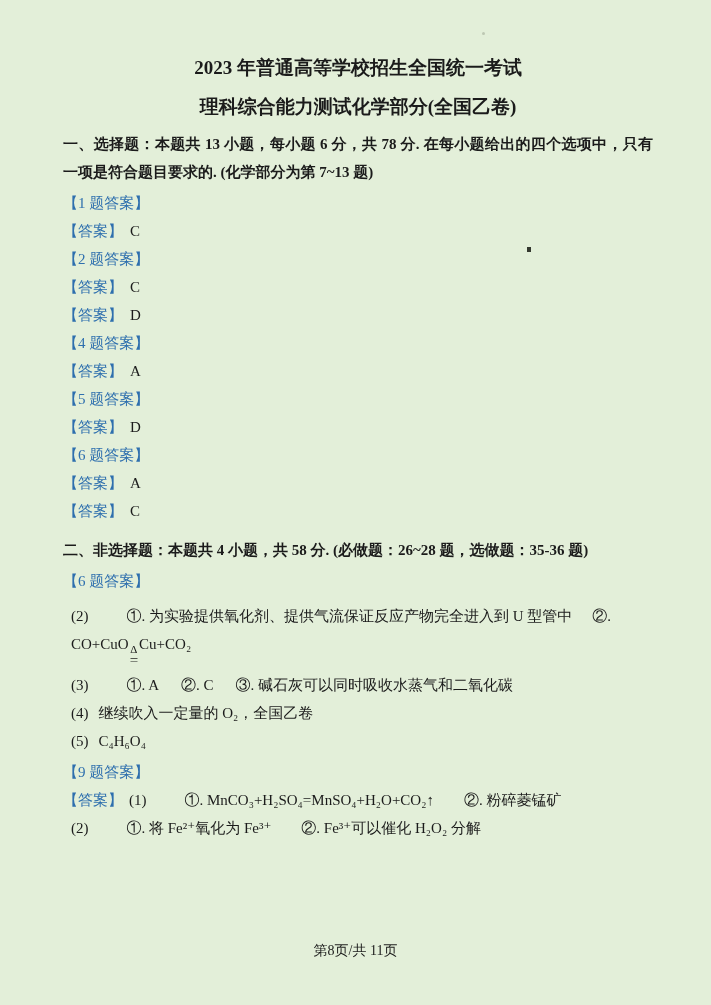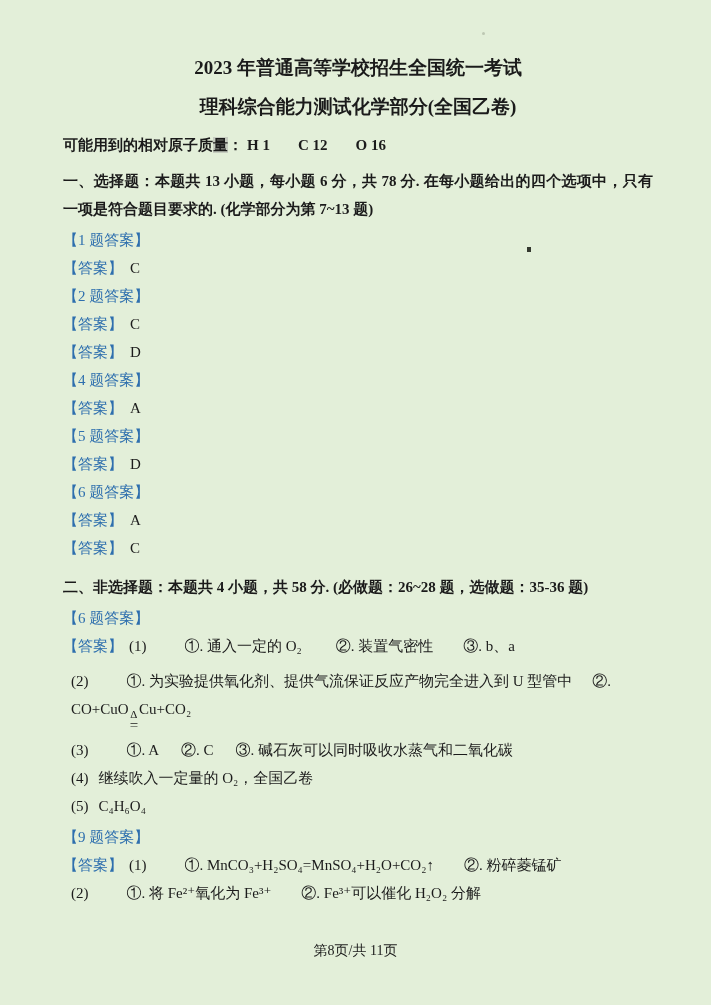--- a/index.html
+++ b/index.html
@@ -89,21 +89,20 @@
 <body>
 
 <div class="page">
 
   <div class="speck speck-a"></div>
   <div class="speck speck-b"></div>
 
   <h1 class="title1">2023 年普通高等学校招生全国统一考试</h1>
   <h2 class="title2">理科综合能力测试化学部分(全国乙卷)</h2>
 
-  <p class="masses"><span>可能用到的相对原子质</span><span class="hl">量</span><span>：</span><span class="mass first">H 1</span><span class="mass">C 12</span><span class="mass">O 16</span></p>
 
   <p class="sec-heading">一、选择题：本题共 13 小题，每小题 6 分，共 78 分. 在每小题给出的四个选项中，只有一项是符合题目要求的. (化学部分为第 7~13 题)</p>
 
   <div class="rows">
     <p class="q-link">【1 题答案】</p>
     <p class="ans-row"><span class="blue">【答案】</span><span class="ans-letter">C</span></p>
 
     <p class="q-link">【2 题答案】</p>
     <p class="ans-row"><span class="blue">【答案】</span><span class="ans-letter">C</span></p>
 
@@ -119,21 +118,20 @@
     <p class="ans-row"><span class="blue">【答案】</span><span class="ans-letter">A</span></p>
 
     <p class="ans-row"><span class="blue">【答案】</span><span class="ans-letter">C</span></p>
   </div>
 
   <p class="sec-heading">二、非选择题：本题共 4 小题，共 58 分. (必做题：26~28 题，选做题：35-36 题)</p>
 
   <div class="rows">
     <p class="q-link">【6 题答案】</p>
 
-    <p class="ans-row"><span class="blue">【答案】</span><span class="num gap-after">(1)</span><span class="item mr34">①. 通入一定的 O₂</span><span class="item mr30">②. 装置气密性</span><span class="item">③. b、a</span></p>
 
     <p class="ans-row indent eqrow"><span class="num gap-after">(2)</span><span class="item mr20">①. 为实验提供氧化剂、提供气流保证反应产物完全进入到 U 型管中</span><span class="item"><span>②. </span><span>CO+CuO</span><span class="eq-stack">
             <span class="cond">Δ</span>
             <span class="eqsign">=</span>
           </span><span>Cu+CO₂</span></span></p>
 
     <p class="ans-row indent"><span class="num gap-after">(3)</span><span class="item mr22">①. A</span><span class="item mr22">②. C</span><span class="item">③. 碱石灰可以同时吸收水蒸气和二氧化碳</span></p>
 
     <p class="ans-row indent"><span class="num plain-gap">(4)</span><span class="item">继续吹入一定量的 O₂，全国乙卷</span></p>
 

